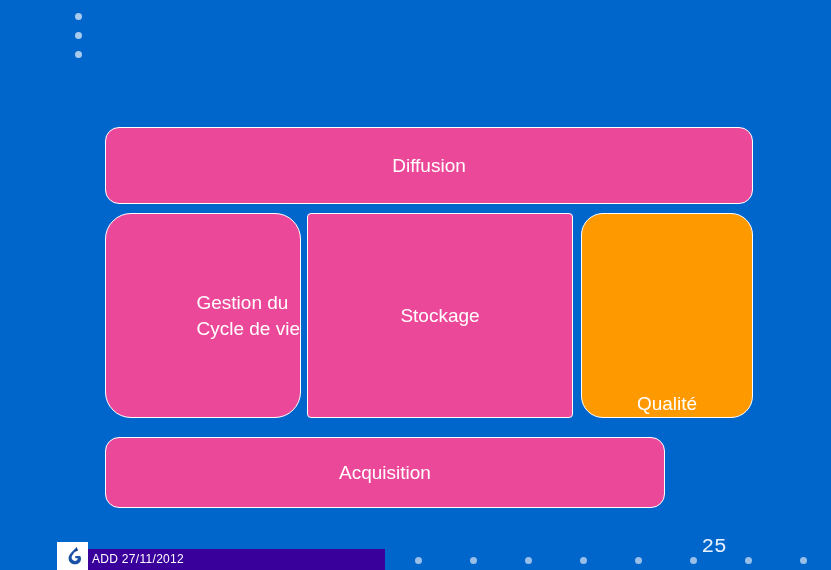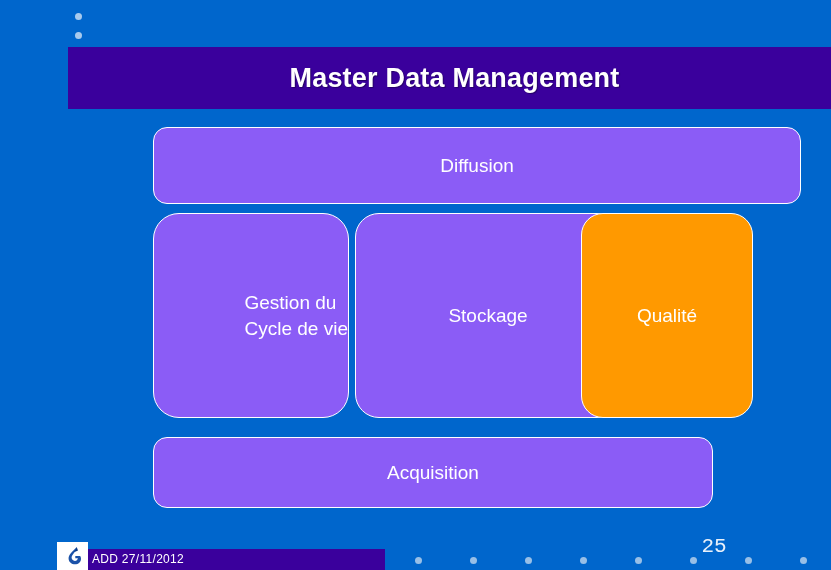--- a/index.html
+++ b/index.html
@@ -66,22 +66,22 @@
     box-sizing: border-box;
     display: flex;
     align-items: center;
     justify-content: center;
     color: #ffffff;
     font-size: 19px;
     line-height: 1.35;
     text-align: center;
     white-space: pre-line;
   }
-  .box-teal { background: #8b5cf6; margin-left: 48px; }
-  .box-orange { background: #ff9900; }
+  .box-teal { background: #ec4899; }
+  .box-orange { background: #ff9900; align-items: flex-end; }
 
   #box-diffusion {
     left: 105px;
     top: 127px;
     width: 648px;
     height: 77px;
     border-radius: 14px;
   }
   #box-lifecycle {
     left: 105px;
@@ -90,21 +90,21 @@
     height: 205px;
     border-radius: 26px;
     justify-content: flex-end;
   }
   #box-lifecycle .box-label { text-align: left; }
   #box-storage {
     left: 307px;
     top: 213px;
     width: 266px;
     height: 205px;
-    border-radius: 24px;
+    border-radius: 4px;
   }
   #box-quality {
     left: 581px;
     top: 213px;
     width: 172px;
     height: 205px;
     border-radius: 22px;
   }
   #box-acquisition {
     left: 105px;
@@ -156,23 +156,20 @@
 </style>
 </head>
 <body>
 
 <div id="slide">
 
   <span class="dot dot-top" style="left:75px; top:13px;"></span>
   <span class="dot dot-top" style="left:75px; top:32px;"></span>
   <span class="dot dot-top" style="left:75px; top:51px;"></span>
 
-  <div id="title-bar">
-    <div id="title-text">Master Data Management</div>
-  </div>
 
   <div id="box-diffusion" class="box box-teal">
     <span class="box-label">Diffusion</span>
   </div>
 
   <div id="box-lifecycle" class="box box-teal">
     <span class="box-label">Gestion du
 Cycle de vie</span>
   </div>
 

